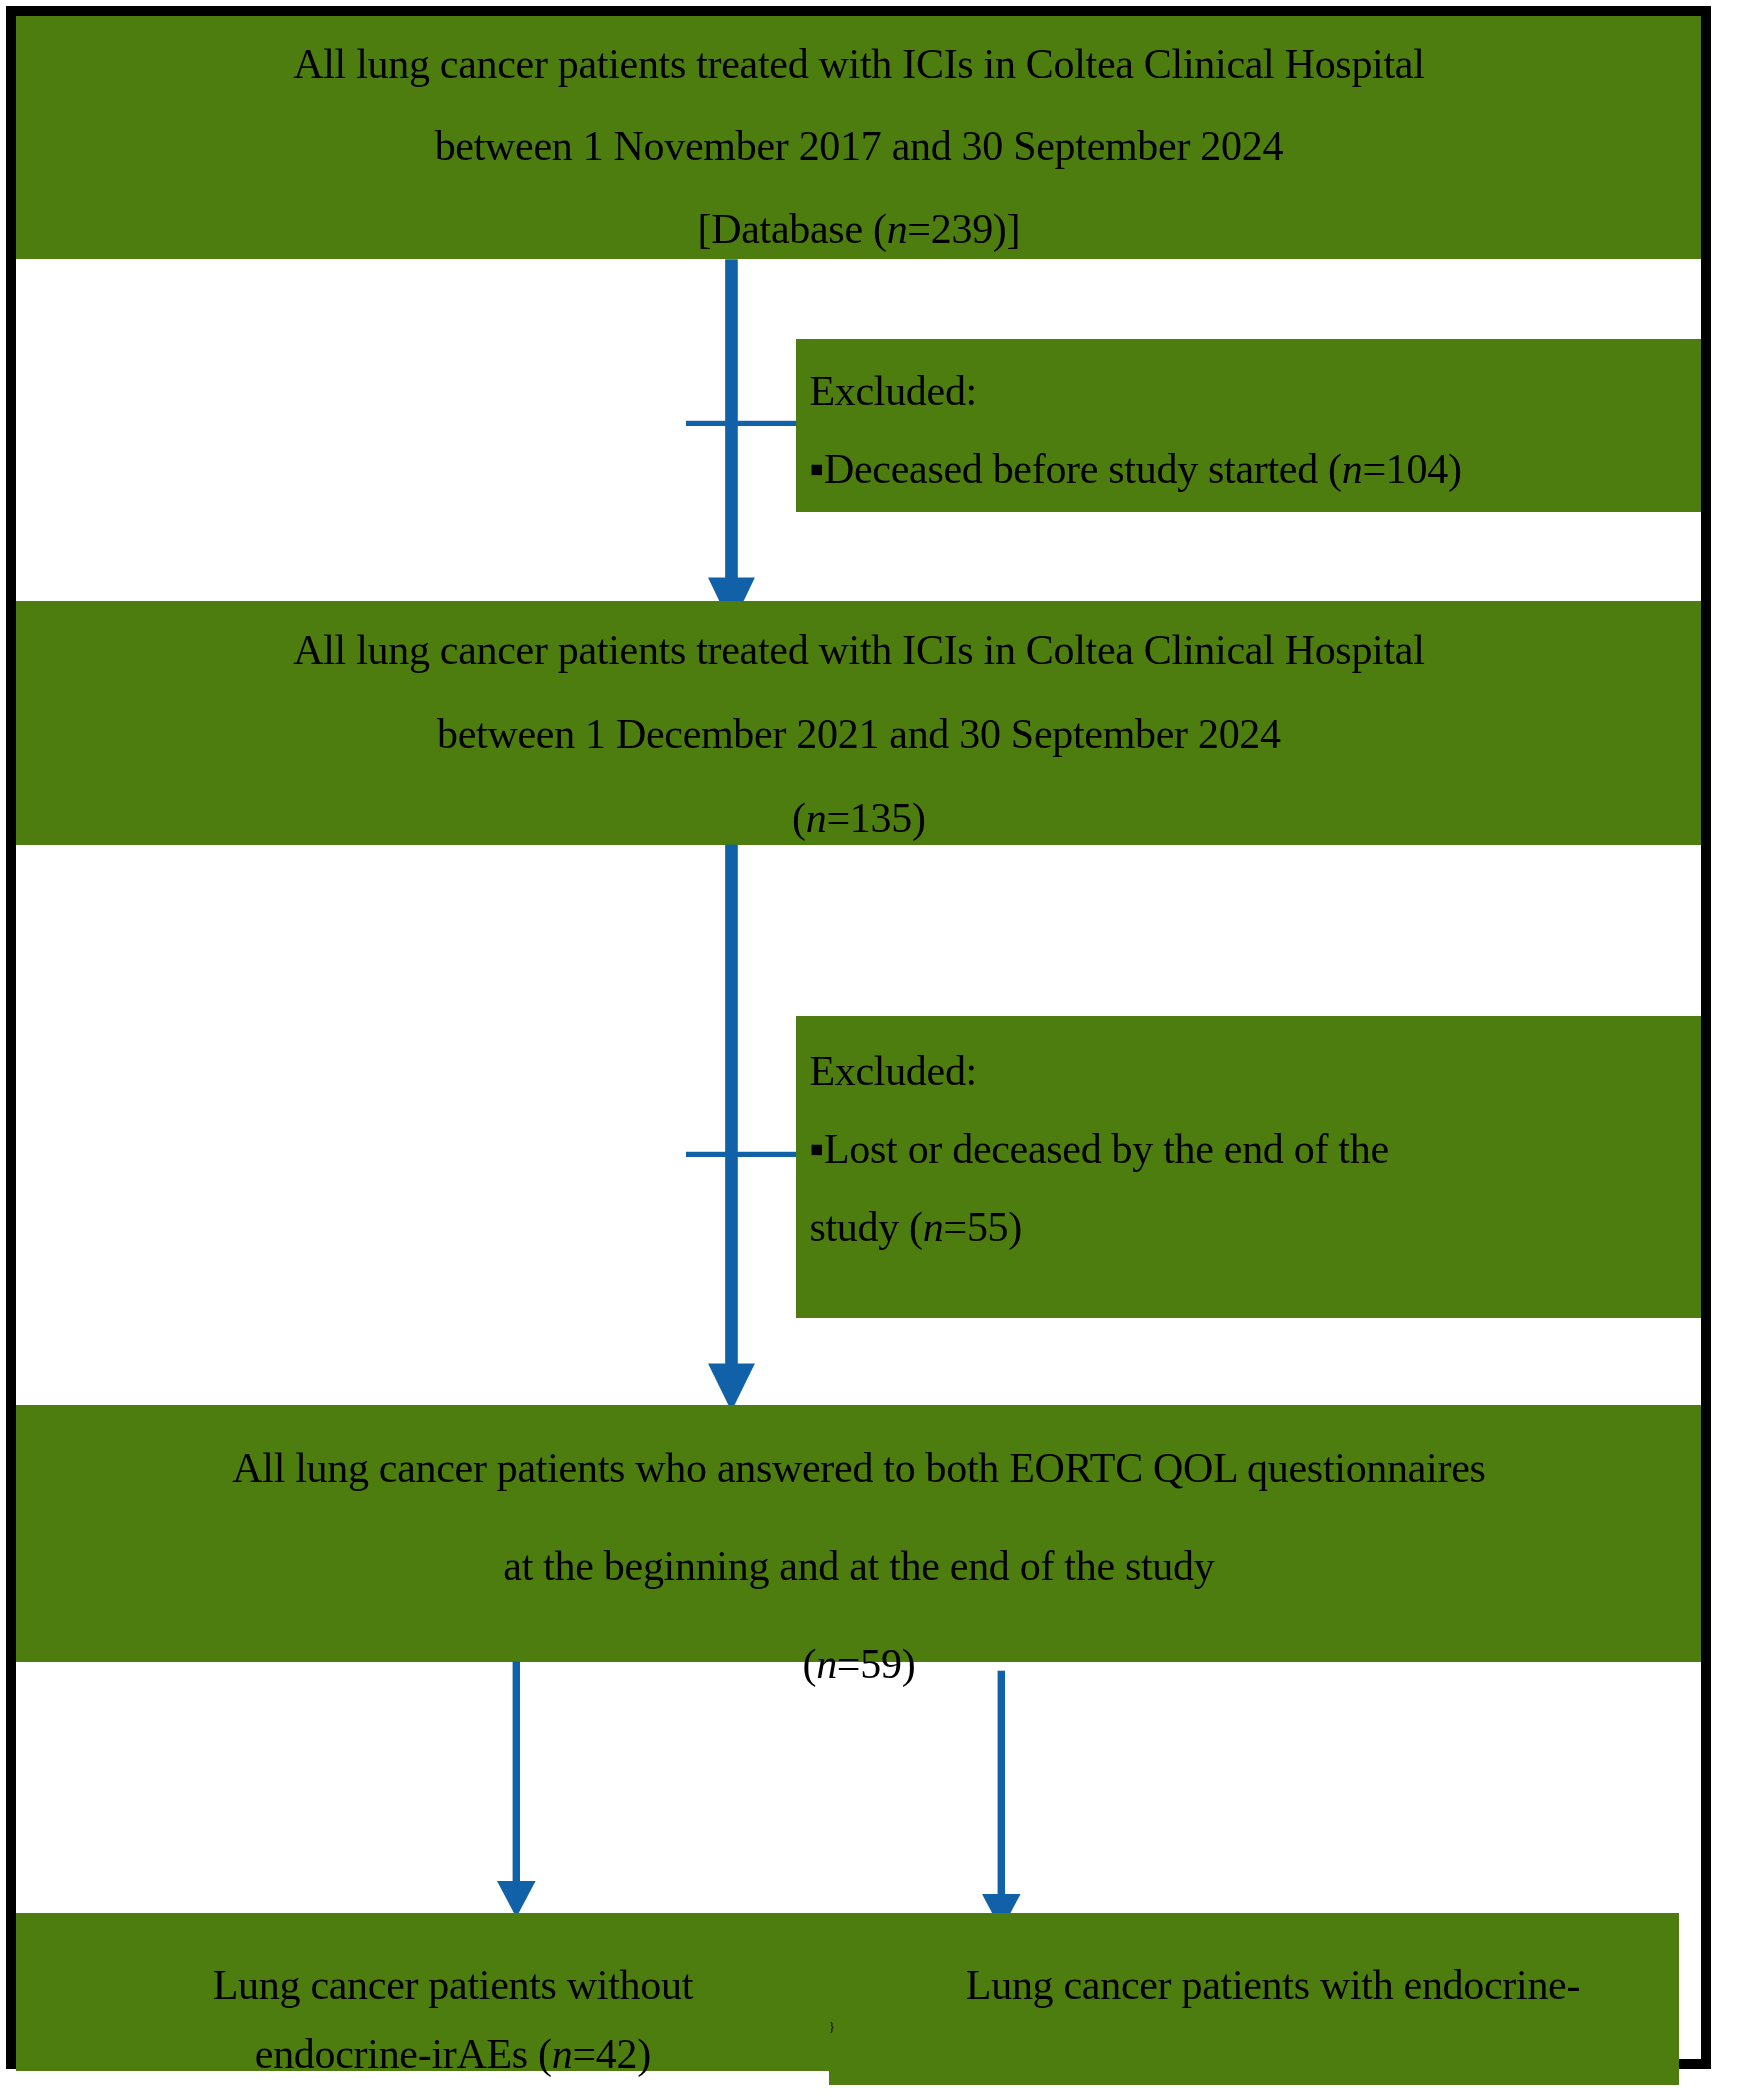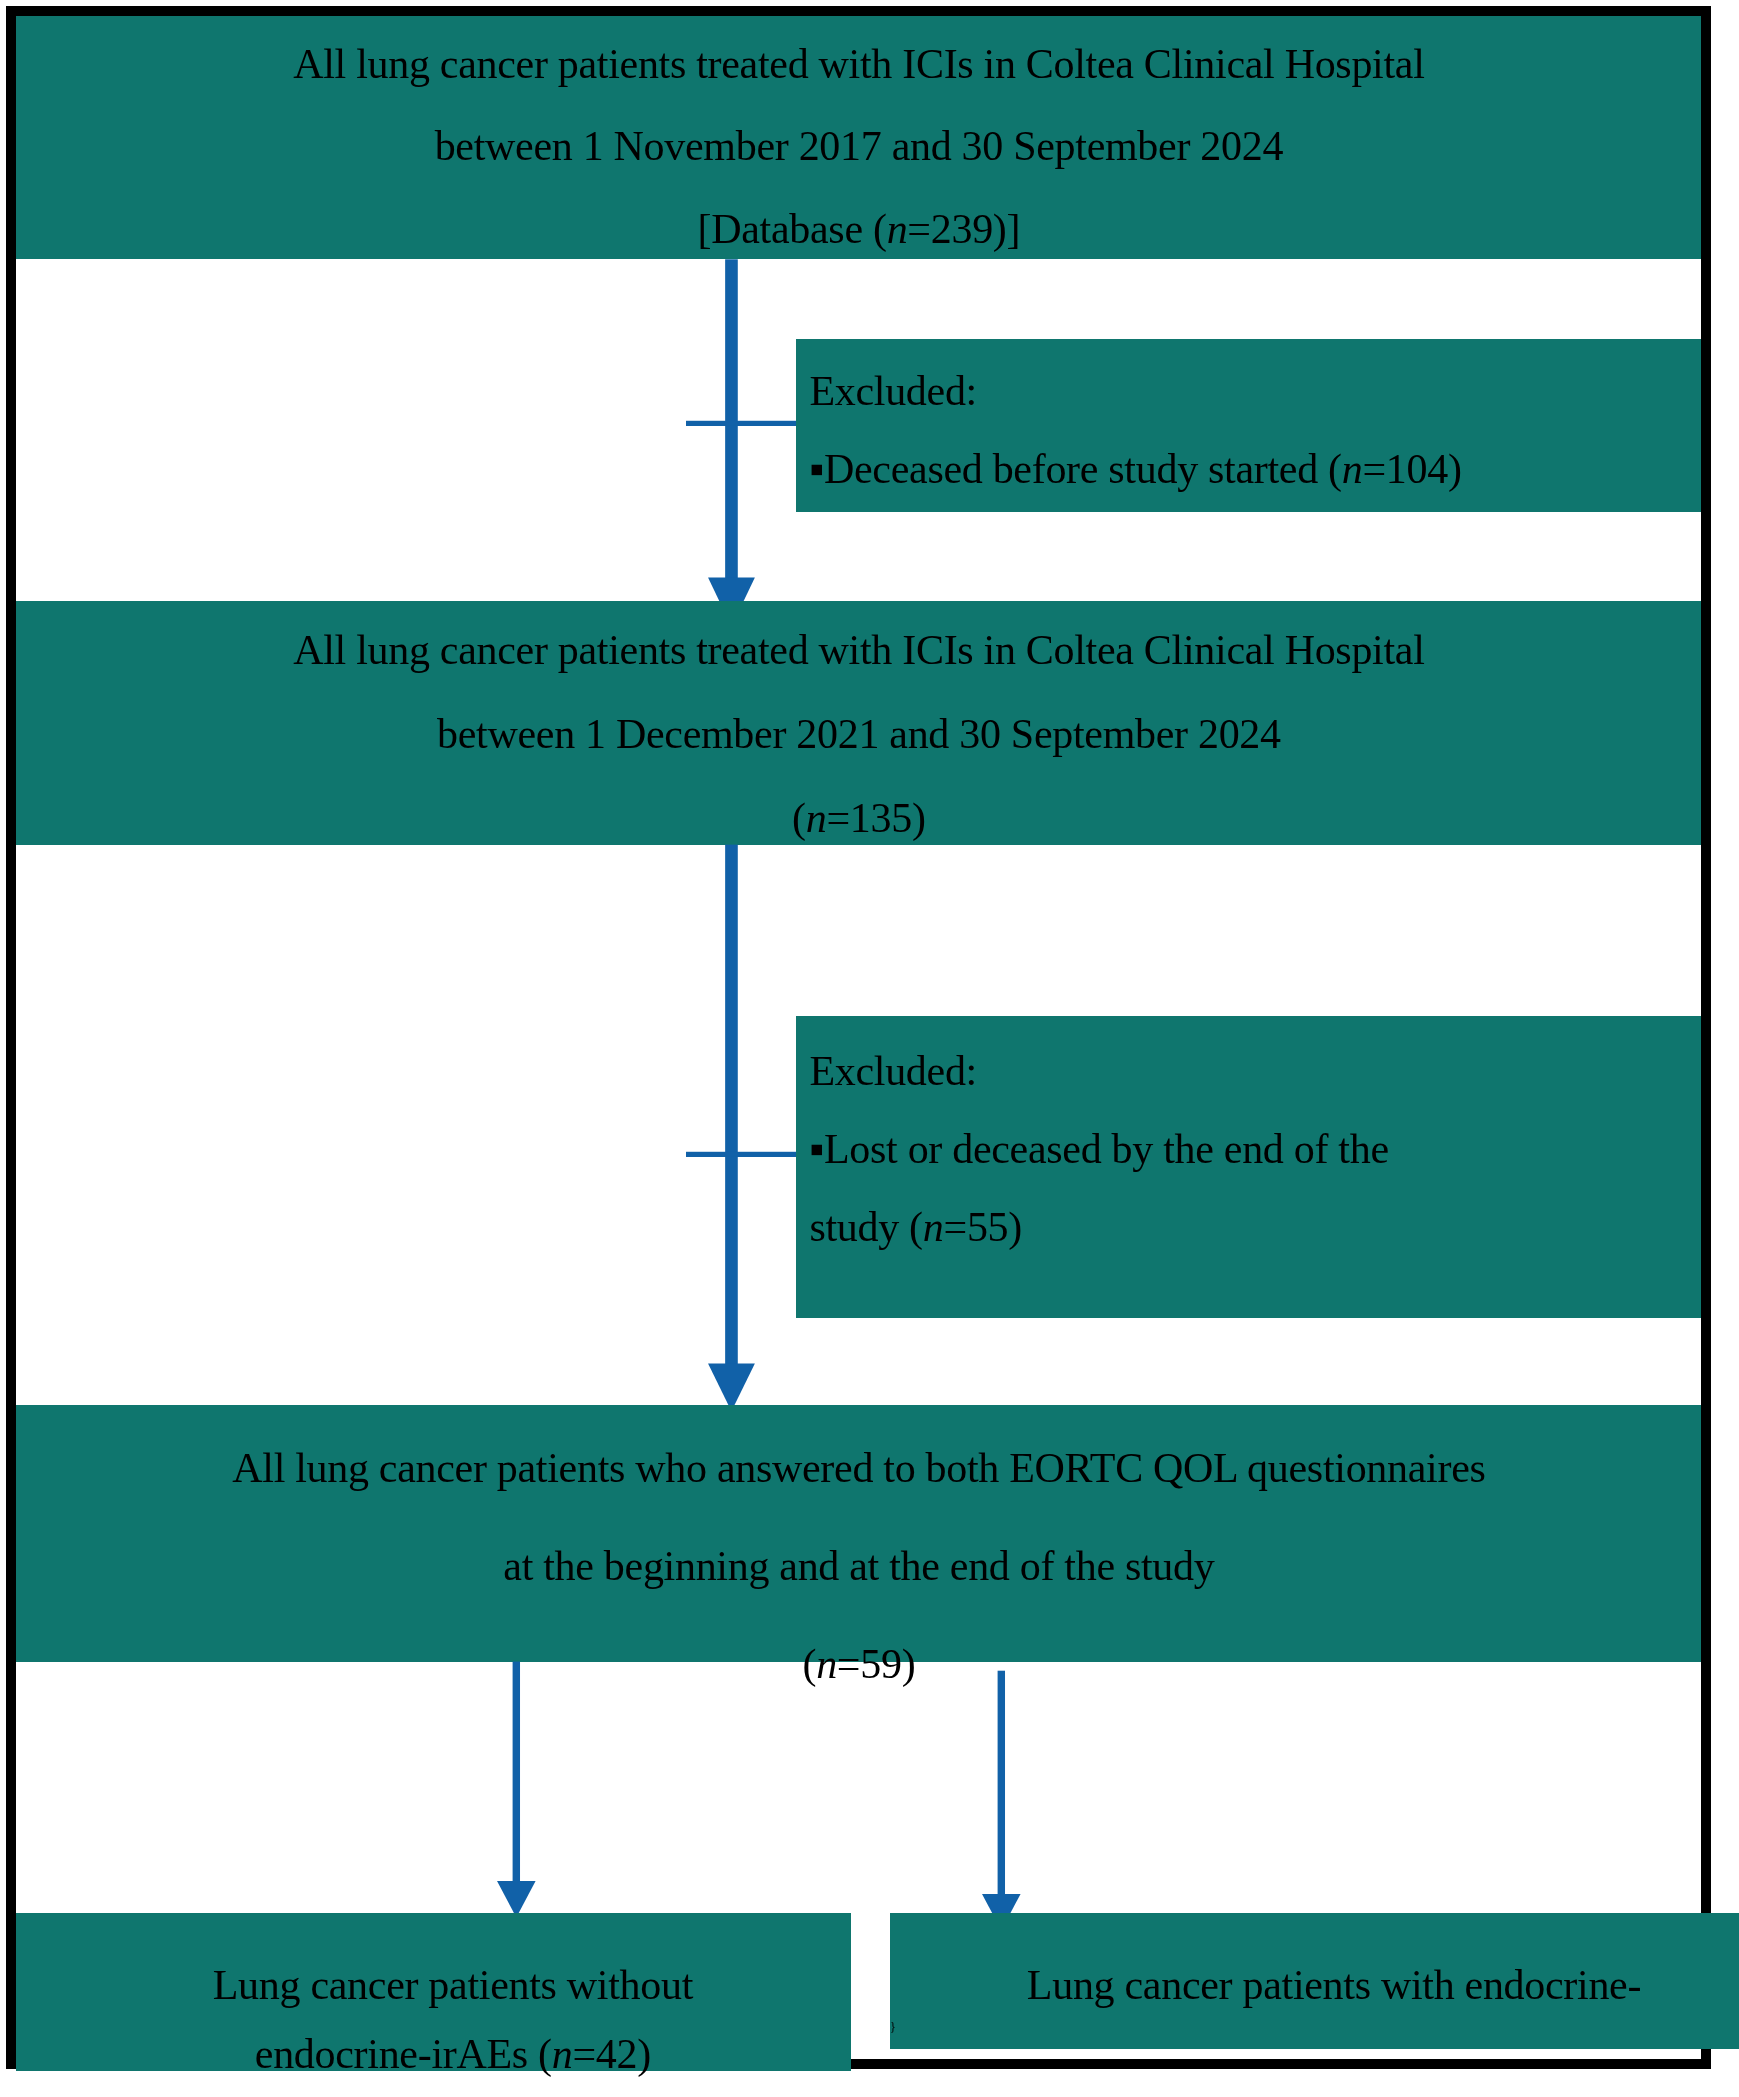--- a/index.html
+++ b/index.html
@@ -10,21 +10,21 @@
   #frame{
     position:absolute; left:6px; top:6px;
     width:1705px; height:2063px;
     border:10.4px solid #000000;
     box-sizing:border-box;
   }
 
   
   .panel{
     position:absolute;
-    background:#0f766e;
+    background:#4d7c0f;
     box-sizing:border-box;
   }
 
   .txt{
     font-family:"Liberation Serif", serif;
     color:#000000;
     font-size:42px;
     line-height:69px;
     letter-spacing:-0.3px;
     white-space:nowrap;
@@ -34,21 +34,21 @@
   .ital{ font-style:italic; }
 
   
   #box-main-1   { left:16.4px;  top:16.4px;   width:1685px; height:243px; }
   #box-excl-1   { left:796px;top:339px;  width:905px; height:173px; }
   #box-main-2   { left:16.4px;  top:601px;  width:1685px; height:244px; }
   #box-excl-2a  { left:796px;top:1016px; width:460px;  height:297px; }
   #box-excl-2b  { left:796px;top:1016px; width:905px; height:302px; }
   #box-main-3   { left:16.4px;  top:1405px; width:1685px; height:257px; }
   #box-out-left { left:16.4px;  top:1913px; width:835px; height:158px; }
-  #box-out-right{ left:890px;top:1913px; width:850px; height:136px; }
+  #box-out-right{ left:829px;top:1913px; width:850px; height:172px; }
 
   #box-main-1 .txt   { padding-top:13.4px; }
   #box-main-2 .txt   { padding-top:15px; }
   #box-main-3 .txt   { padding-top:29px; }
   #box-excl-2b .inner{ padding:16.4px 0 0 13.4px; }
   #box-excl-1  .inner{ padding:13.4px 0 0 13.4px; }
   #box-out-left .inner, #box-out-right .inner{ padding-top:38px;margin-left:38px; }
 
   .excl-line{ line-height:78px; }
 

